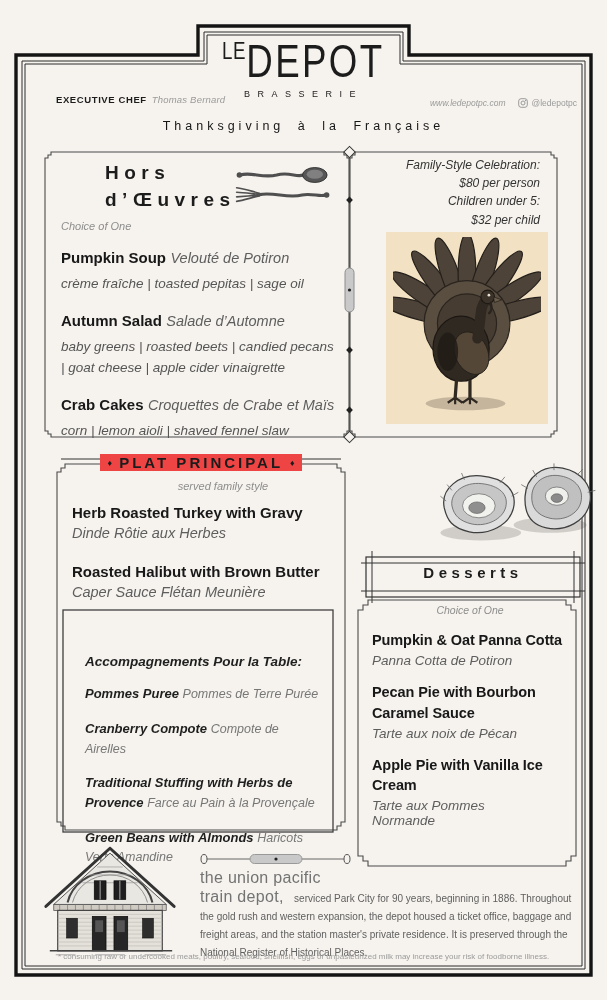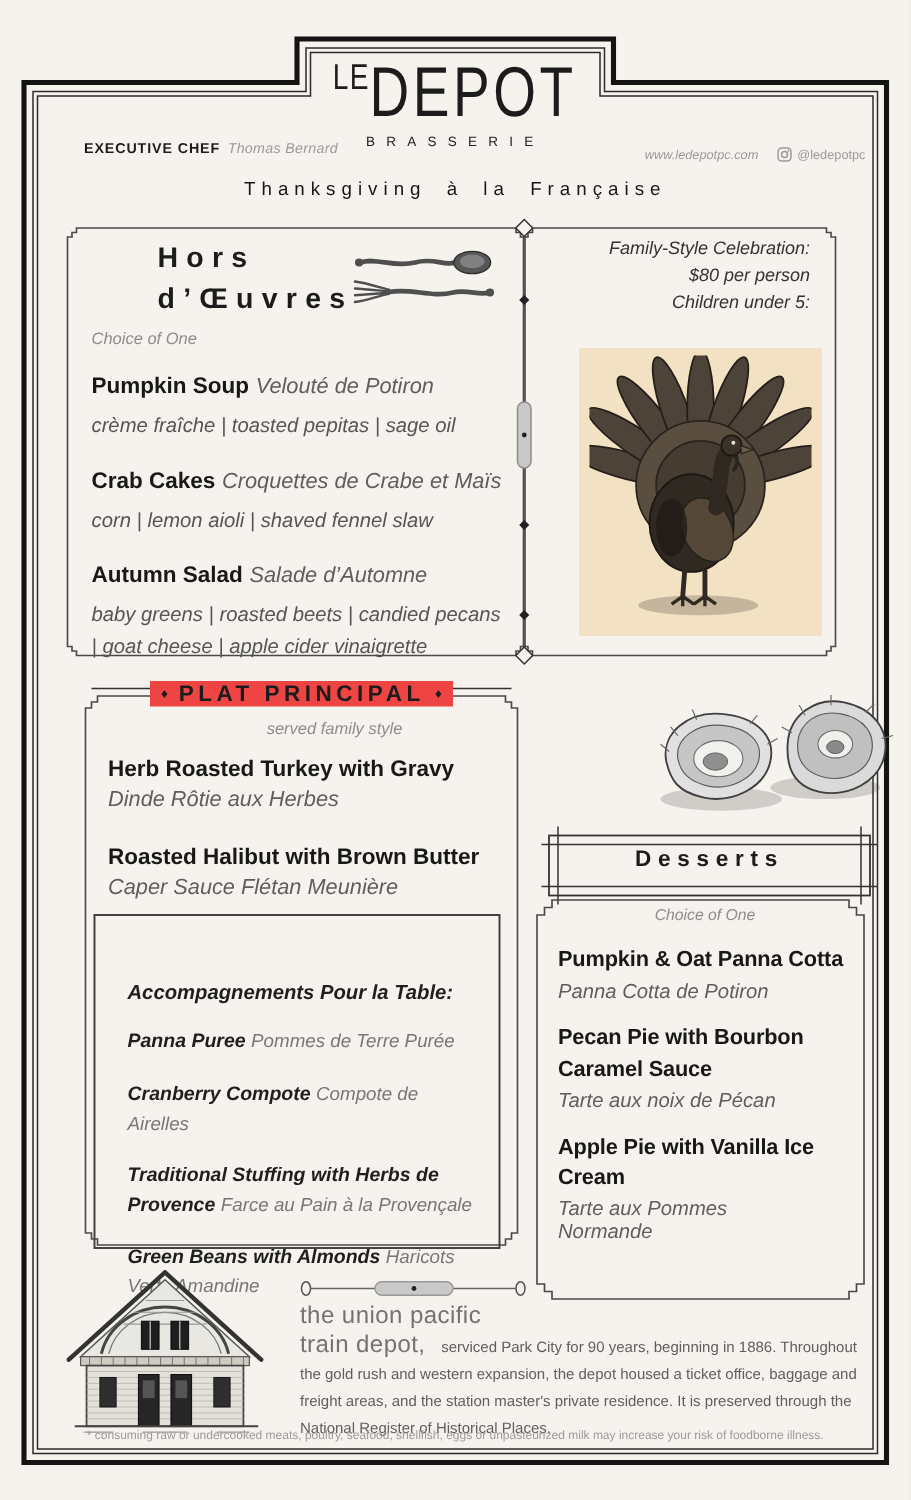--- a/index.html
+++ b/index.html
@@ -150,45 +150,46 @@
       <span>d’Œuvres</span>
     </div>
     <div class="choice">Choice of One</div>
 
     <div class="mitem">
       <div><span class="mname">Pumpkin Soup</span>
         <span class="mfr">Velouté de Potiron</span></div>
       <div class="mdesc">crème fraîche | toasted pepitas | sage oil</div>
     </div>
     <div class="mitem">
+      <div><span class="mname">Autumn Salad</span>
+        <span class="mfr">Salade d’Automne</span></div>
+      <div class="mdesc">baby greens | roasted beets | candied pecans | goat cheese | apple cider vinaigrette</div>
+    </div>
+    <div class="mitem">
       <div><span class="mname">Crab Cakes</span>
         <span class="mfr">Croquettes de Crabe et Maïs</span></div>
       <div class="mdesc">corn | lemon aioli | shaved fennel slaw</div>
-    </div>
-    <div class="mitem">
-      <div><span class="mname">Autumn Salad</span>
-        <span class="mfr">Salade d’Automne</span></div>
-      <div class="mdesc">baby greens | roasted beets | candied pecans | goat cheese | apple cider vinaigrette</div>
     </div>
   </div>
 
   <svg id="cutlery" class="abs" width="100" height="44" viewBox="0 0 110 46">
     <path d="M8,12 C20,8 32,16 48,12 C62,8 70,15 77,12" fill="none" stroke="#4f4f4f" stroke-width="3.4" stroke-linecap="round"></path>
     <circle cx="7" cy="12" r="3" fill="#4f4f4f"></circle>
     <ellipse cx="90" cy="12" rx="13.5" ry="8.2" fill="#565656" stroke="#2e2e2e" stroke-width="1"></ellipse>
     <ellipse cx="90" cy="11.2" rx="9" ry="5" fill="#808080"></ellipse>
     <path d="M4,26 C12,27 21,30 29,32 M4,31 C12,31.5 21,32.5 29,33.2 M4,36 C12,35.5 21,34.8 29,34.2 M4,41 C12,40 21,36.5 29,35" fill="none" stroke="#4f4f4f" stroke-width="1.8" stroke-linecap="round"></path>
     <path d="M29,33.6 C45,30.5 60,38 76,34 C86,31.5 96,36.5 102,34" fill="none" stroke="#4f4f4f" stroke-width="3.4" stroke-linecap="round"></path>
     <circle cx="103" cy="34" r="3" fill="#4f4f4f"></circle>
   </svg>
 
   <div class="abs family">
     <div>Family-Style Celebration:</div>
     <div>$80 per person</div>
     <div>Children under 5:</div>
+    <div>$32 per child</div>
   </div>
 
   <div class="abs turkey-card">
     <svg width="148" height="182" viewBox="0 0 100 122">
       <ellipse cx="49" cy="112" rx="27" ry="4.5" fill="#8d8070" opacity="0.45"></ellipse>
       <g>
         <ellipse cx="50" cy="24" rx="6" ry="27" transform="rotate(-75 50 58)" fill="#4d4339" stroke="#241f1a" stroke-width="0.8"></ellipse>
         <ellipse cx="50" cy="24" rx="6" ry="27" transform="rotate(-56 50 58)" fill="#4d4339" stroke="#241f1a" stroke-width="0.8"></ellipse>
         <ellipse cx="50" cy="24" rx="6" ry="27" transform="rotate(-37 50 58)" fill="#4d4339" stroke="#241f1a" stroke-width="0.8"></ellipse>
         <ellipse cx="50" cy="24" rx="6" ry="27" transform="rotate(-19 50 58)" fill="#4d4339" stroke="#241f1a" stroke-width="0.8"></ellipse>
@@ -244,21 +245,21 @@
     </div>
     <div class="mitem">
       <span class="mname">Roasted Halibut with Brown Butter</span>
       <span class="mfr">Caper Sauce Flétan Meunière</span>
     </div>
   </div>
 
   <div class="abs accomp">
     <div class="acc-title">Accompagnements Pour la Table:</div>
     <div class="acc-item">
-      <span class="acc-name">Panna Puree</span>
+      <span class="acc-name">Pommes Puree</span>
       <span class="acc-fr">Pommes de Terre Purée</span>
     </div>
     <div class="acc-item">
       <span class="acc-name">Cranberry Compote</span>
       <span class="acc-fr">Compote de Airelles</span>
     </div>
     <div class="acc-item">
       <span class="acc-name">Traditional Stuffing with Herbs de Provence</span>
       <span class="acc-fr">Farce au Pain à la Provençale</span>
     </div>

